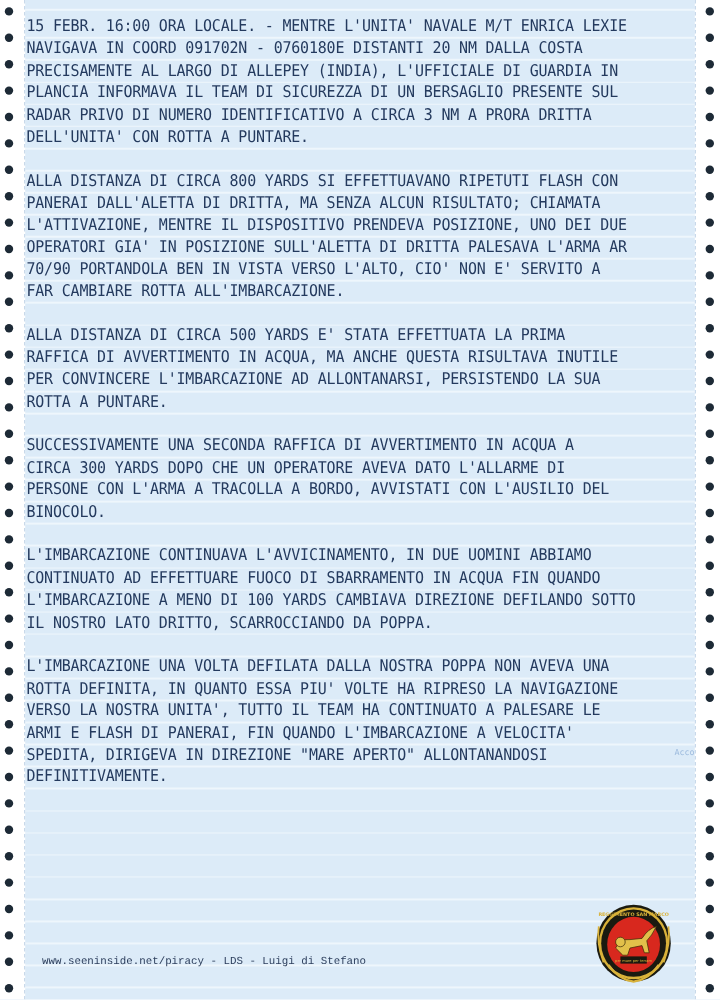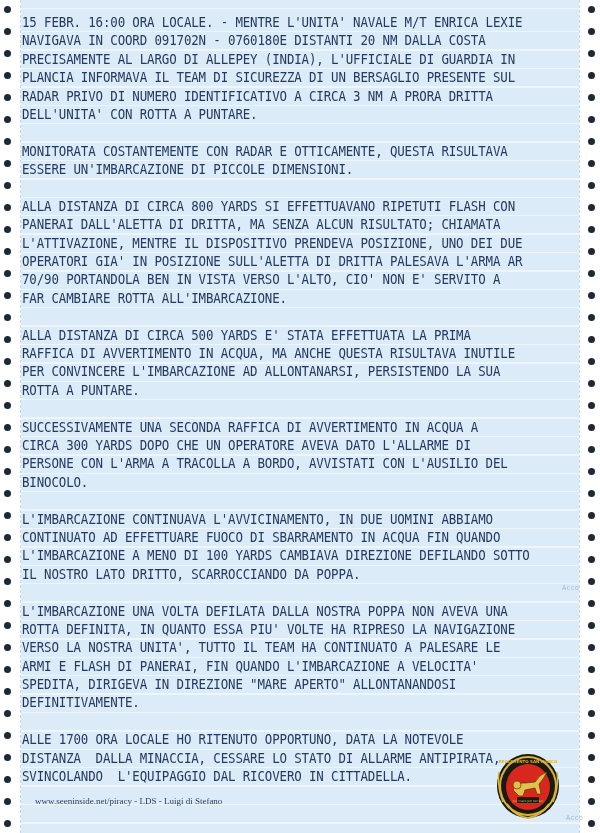--- a/index.html
+++ b/index.html
@@ -10,23 +10,23 @@
     background-image: repeating-linear-gradient(to bottom, #dcebf8 0px, #dcebf8 17px, #eef6fc 17px, #eef6fc 18.4px);
     background-position: 0 14px;
   }
   .margin-strip { position:absolute; top:0; width:20px; height:833px; background:#ffffff; }
   .margin-left { left:0; border-right:1px dashed #c9d9ea; }
   .margin-right { right:0; border-left:1px dashed #c9d9ea; }
   .hole { position:absolute; width:7px; height:7px; border-radius:50%; background:#1d2a36; }
   .text-area { position:absolute; left:22px; top:14px; width:560px; }
   .para { margin:0 0 18.4px 0; }
   .line { display:block; height:18.4px; line-height:18.4px; font-size:13.4px; color:#243a5e; white-space:pre; letter-spacing:-0.15px; text-transform:uppercase; transform:scaleX(0.93); transform-origin:left center; }
-  .footer { position:absolute; left:35px; top:796px; font-size:9px; color:#2c3e5c; font-family:Liberation Serif, serif; white-space:pre; }
+  .footer { position:absolute; left:35px; top:796px; font-size:9px; color:#2c3e5c; font-family:Liberation Mono, monospace; white-space:pre; }
   .emblem { position:absolute; left:495px; top:752px; width:66px; height:72px; }
-  .stamp { position:absolute; font-size:7px; color:#8fb0d8; opacity:.8; }
+  .stamp { position:absolute; font-size:7px; color:#8fb0d8; opacity:.8;margin-top:39px; }
 </style>
 </head>
 <body>
 
 <div class="paper"></div>
 <div class="margin-strip margin-left" id="leftMargin">
     <div class="hole" style="top: 6px; left: 4px;"></div>
     <div class="hole" style="top: 28px; left: 4px;"></div>
     <div class="hole" style="top: 50px; left: 4px;"></div>
     <div class="hole" style="top: 72px; left: 4px;"></div>
@@ -109,24 +109,20 @@
 <div class="text-area" id="body">
     <div class="para">
       <span class="line">15 FEBR. 16:00 ORA LOCALE. - MENTRE L'UNITA' NAVALE M/T ENRICA LEXIE</span>
       <span class="line">NAVIGAVA IN COORD 091702N - 0760180E DISTANTI 20 NM DALLA COSTA</span>
       <span class="line">PRECISAMENTE AL LARGO DI ALLEPEY (INDIA), L'UFFICIALE DI GUARDIA IN</span>
       <span class="line">PLANCIA INFORMAVA IL TEAM DI SICUREZZA DI UN BERSAGLIO PRESENTE SUL</span>
       <span class="line">RADAR PRIVO DI NUMERO IDENTIFICATIVO A CIRCA 3 NM A PRORA DRITTA</span>
       <span class="line">DELL'UNITA' CON ROTTA A PUNTARE.</span>
     </div>
     <div class="para">
-      <span class="line">MONITORATA COSTANTEMENTE CON RADAR E OTTICAMENTE, QUESTA RISULTAVA</span>
-      <span class="line">ESSERE UN'IMBARCAZIONE DI PICCOLE DIMENSIONI.</span>
-    </div>
-    <div class="para">
       <span class="line">ALLA DISTANZA DI CIRCA 800 YARDS SI EFFETTUAVANO RIPETUTI FLASH CON</span>
       <span class="line">PANERAI DALL'ALETTA DI DRITTA, MA SENZA ALCUN RISULTATO; CHIAMATA</span>
       <span class="line">L'ATTIVAZIONE, MENTRE IL DISPOSITIVO PRENDEVA POSIZIONE, UNO DEI DUE</span>
       <span class="line">OPERATORI GIA' IN POSIZIONE SULL'ALETTA DI DRITTA PALESAVA L'ARMA AR</span>
       <span class="line">70/90 PORTANDOLA BEN IN VISTA VERSO L'ALTO, CIO' NON E' SERVITO A</span>
       <span class="line">FAR CAMBIARE ROTTA ALL'IMBARCAZIONE.</span>
     </div>
     <div class="para">
       <span class="line">ALLA DISTANZA DI CIRCA 500 YARDS E' STATA EFFETTUATA LA PRIMA</span>
       <span class="line">RAFFICA DI AVVERTIMENTO IN ACQUA, MA ANCHE QUESTA RISULTAVA INUTILE</span>
@@ -146,25 +142,20 @@
       <span class="line">IL NOSTRO LATO DRITTO, SCARROCCIANDO DA POPPA.</span>
     </div>
     <div class="para">
       <span class="line">L'IMBARCAZIONE UNA VOLTA DEFILATA DALLA NOSTRA POPPA NON AVEVA UNA</span>
       <span class="line">ROTTA DEFINITA, IN QUANTO ESSA PIU' VOLTE HA RIPRESO LA NAVIGAZIONE</span>
       <span class="line">VERSO LA NOSTRA UNITA', TUTTO IL TEAM HA CONTINUATO A PALESARE LE</span>
       <span class="line">ARMI E FLASH DI PANERAI, FIN QUANDO L'IMBARCAZIONE A VELOCITA'</span>
       <span class="line">SPEDITA, DIRIGEVA IN DIREZIONE "MARE APERTO" ALLONTANANDOSI</span>
       <span class="line">DEFINITIVAMENTE.</span>
     </div>
-    <div class="para">
-      <span class="line">ALLE 1700 ORA LOCALE HO RITENUTO OPPORTUNO, DATA LA NOTEVOLE</span>
-      <span class="line">DISTANZA  DALLA MINACCIA, CESSARE LO STATO DI ALLARME ANTIPIRATA,</span>
-      <span class="line">SVINCOLANDO  L'EQUIPAGGIO DAL RICOVERO IN CITTADELLA.</span>
-    </div>
   </div>
 
 <div class="stamp" style="left:562px;top:584px;">Acco</div>
 <div class="stamp" style="left:566px;top:814px;">Acco</div>
 
 <svg class="emblem" viewBox="0 0 66 72">
   <ellipse cx="33" cy="34" rx="31" ry="32" fill="#1a1a10"></ellipse>
   <ellipse cx="33" cy="34" rx="29" ry="30" fill="#d9b23a"></ellipse>
   <ellipse cx="33" cy="34" rx="27" ry="28" fill="#1a1a10"></ellipse>
   <ellipse cx="33" cy="35" rx="22" ry="23" fill="#d8281e"></ellipse>

